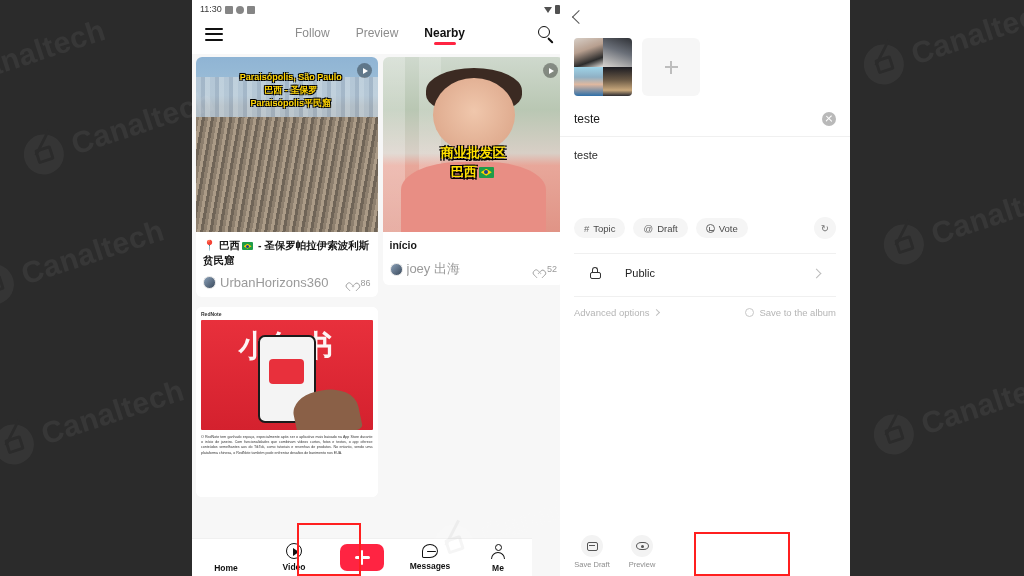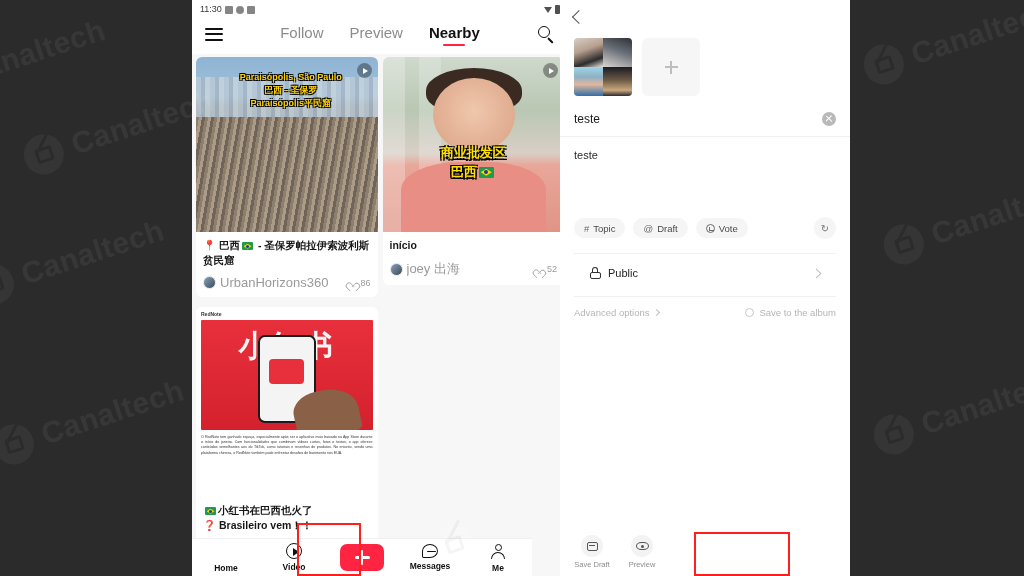--- a/index.html
+++ b/index.html
@@ -35,21 +35,21 @@
   .sb-right { position:absolute; right:8px; bottom:0px; display:flex; align-items:center; gap:3px;
       font-size:9px; color:#111; opacity:.85;}
   .sb-ico { display:inline-block; width:8px; height:8px; background:#333; border-radius:1px; opacity:.7;}
   .sb-batt { width:5px; height:9px; background:#333; border-radius:1px; }
   .sb-tri { width:0;height:0;border-left:4px solid transparent;border-right:4px solid transparent;border-top:6px solid #333;}
 
   .topbar { height:40px; display:flex; align-items:center; padding:0 13px; background:#fff; position:relative;}
   .hamburger { width:18px; height:13px; display:flex; flex-direction:column; justify-content:space-between; cursor:pointer;}
   .hamburger span { display:block; height:2px; background:#111; border-radius:1px; }
   .tabs { position:absolute; left:0; right:0; display:flex; justify-content:center; gap:26px; align-items:flex-end; }
-  .tab { font-size:15px; color:#8c8c8c; position:relative; padding-bottom:3px; }
+  .tab { font-size:12px; color:#8c8c8c; position:relative; padding-bottom:3px; }
   .tab.active { color:#111; font-weight:700; }
   .tab.active:after { content:""; position:absolute; left:50%; transform:translateX(-50%);
       bottom:-2px; width:22px; height:2.5px; background:#ff2442; border-radius:2px;}
   .search-ico { margin-left:auto; width:17px; height:17px; position:relative; z-index:2;}
   .search-ico .c { position:absolute; left:0; top:0; width:12px;height:12px;border:1.8px solid #111;border-radius:50%;}
   .search-ico .h { position:absolute; left:10px; top:11px; width:7px;height:1.8px;background:#111;
       transform:rotate(45deg); transform-origin:left center; border-radius:1px;}
 
   .feed { padding:3px 4px 0 4px; background:#f7f7f7; height:calc(576px - 54px); overflow:hidden;
       column-count:2; column-gap:5px; }
@@ -181,21 +181,21 @@
   .chips-row{display:flex;align-items:center;gap:8px;padding:10px 14px;}
   .chip{height:20px;padding:0 10px;border-radius:10px;background:#f5f5f5;display:flex;align-items:center;
       gap:4px;font-size:9.5px;color:#4a4a4a;}
   .chip-ico{font-size:9.5px;color:#6b6b6b;display:inline-flex;align-items:center;}
   .chip-circ{width:9px;height:9px;border:1.1px solid #6b6b6b;border-radius:50%;position:relative;}
   .chip-circ:after{content:"";position:absolute;left:2px;top:2.5px;width:4px;height:3px;
       border-left:1.1px solid #6b6b6b;border-bottom:1.1px solid #6b6b6b;}
   .round-btn{margin-left:auto;width:22px;height:22px;border-radius:50%;background:#f5f5f5;
       display:flex;align-items:center;justify-content:center;font-size:10px;color:#777;}
   .sep{height:1px;background:#f0f0f0;margin:4px 14px 0 14px;}
-  .privacy-row{display:flex;align-items:center;padding:13px 30px;gap:7px;}
+  .privacy-row{display:flex;align-items:center;padding:13px 30px;gap:24px;}
   .lock{width:11px;height:12px;position:relative;flex:0 0 auto;}
   .lock .shackle{position:absolute;left:2.4px;top:0;width:6px;height:5px;border:1.3px solid #333;
       border-bottom:none;border-radius:4px 4px 0 0;}
   .lock .bodyb{position:absolute;left:0;top:4.5px;width:11px;height:7.5px;border:1.3px solid #333;
       border-radius:2px;}
   .privacy-label{font-size:11px;color:#222;}
   .chev-right{margin-left:auto;width:7px;height:7px;border-top:1.3px solid #bbb;
       border-right:1.3px solid #bbb;transform:rotate(45deg);}
   .adv-row{display:flex;align-items:center;padding:10px 14px;}
   .adv-text{font-size:9.5px;color:#b5b5b5;display:flex;align-items:center;gap:4px;}
@@ -341,34 +341,20 @@
             <div class="hand"></div>
           </div>
           <div class="para">
             O RedNote tem ganhado espaço, especialmente após ser o aplicativo mais baixado na App Store
             durante o início de janeiro. Com funcionalidades que combinam vídeos curtos, fotos e textos,
             o app oferece conteúdos semelhantes aos do TikTok, como tutoriais e resenhas de produtos.
             No entanto, sendo uma plataforma chinesa, o RedNote também pode enfrentar desafios de
             banimento nos EUA.
           </div>
         </div>
-        <div class="card-body">
-          <div class="card-title">
-            <div><span class="flagbox flag-sm"></span><span>小红书在巴西也火了</span></div>
-            <div>❓ Brasileiro vem！！</div>
-          </div>
-          <div class="card-meta">
-            <span class="avatar"></span>
-            <span class="uname">爱狗如命Monica</span>
-            <span class="likes">
-              <span class="heart"></span>
-              <span>541</span>
-            </span>
-          </div>
-        </div>
       </div>
 
       
       <div class="card">
         <div class="thumb art-girl">
           <div class="win"></div>
             <div class="hair"></div>
             <div class="face"></div>
             <div class="body"></div>
           <div class="gtext">

